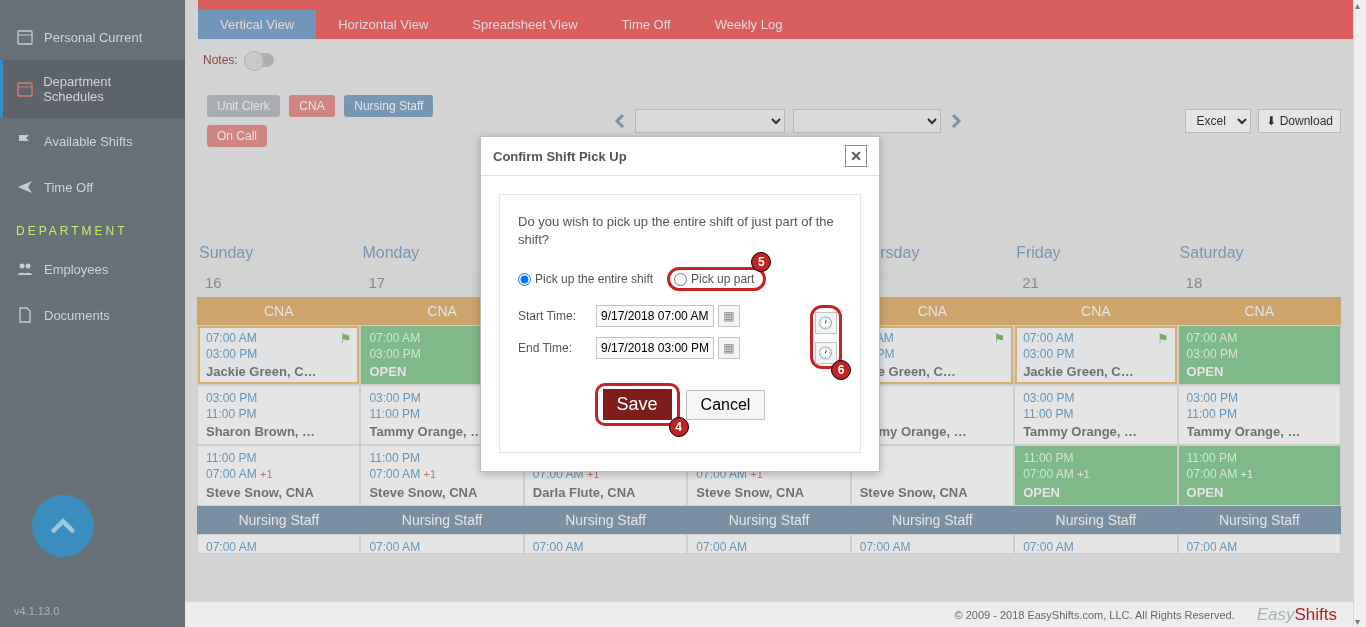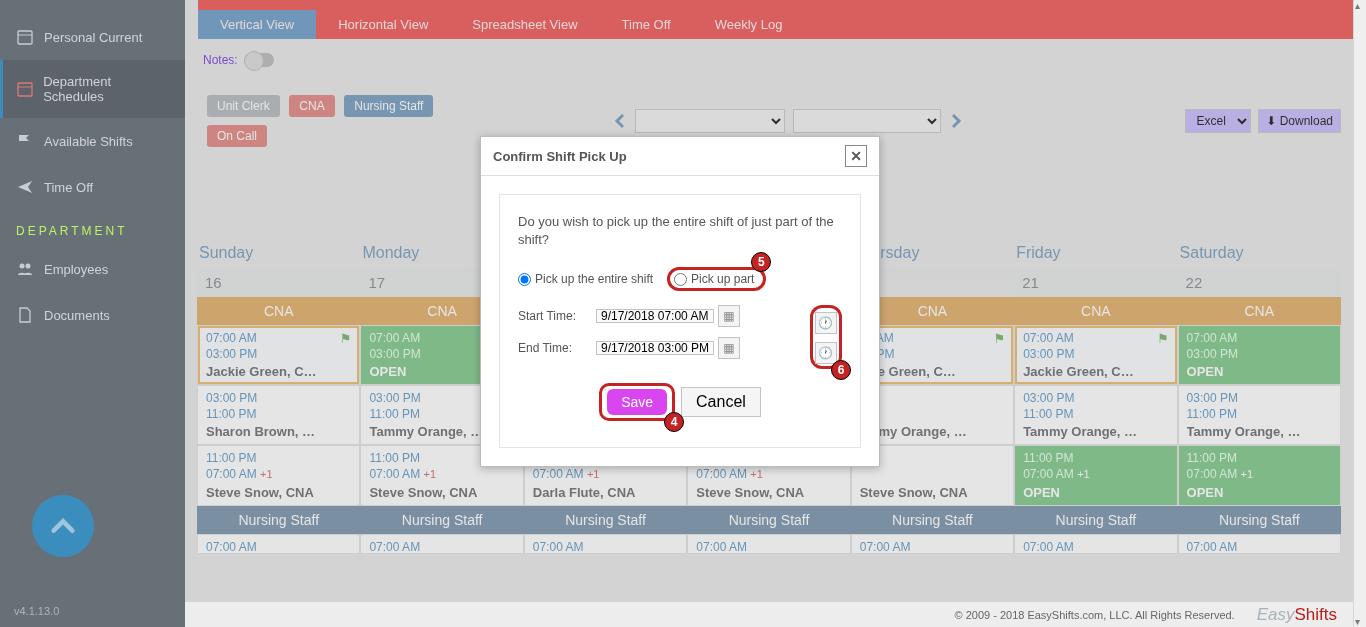--- a/index.html
+++ b/index.html
@@ -17,38 +17,38 @@
 
 
 .dim { position: absolute; left: 185px; top: 0; right: 13px; bottom: 0; background: #e7e7e7; }
 .dim-overlay { position: absolute; left: 0; top: 0; right: 0; bottom: 0; background: rgba(163,163,163,0.28); pointer-events: none; }
 
 
 .toptabs { display: flex; background: #ef4444; height: 39px; margin-left: 13px; align-items: flex-end; }
 .toptab { padding: 7px 22px; color: #fff; font-size: 13px; cursor: pointer; opacity: 0.9; }
 .toptab.active { background: #4f9cd0; }
 
-.notes { margin: 14px 0 0 18px; font-size: 12px; color: #6d28d9; display: flex; align-items: center; }
+.notes { margin: 14px 0 0 18px; font-size: 12px; color: #7f1d1d; display: flex; align-items: center; }
 .toggle { display:inline-block; width: 30px; height: 14px; background:#b3b3b3; border-radius:8px; margin-left:6px; position:relative; }
 .toggle::after { content:''; position:absolute; left:0; top:-2px; width:18px; height:18px; background:#d9d9d9; border-radius:50%; border:1px solid #b6b6b6; }
 
 
 .filterbar { margin: 28px 12px 0 22px; display:flex; align-items:center; }
 .chip { display:inline-block; padding: 4px 10px; border-radius: 3px; font-size:12px; color:#fff; margin-right:6px; }
 .chip.muted { background:#acb2b7; }
 .chip.red { background:#e07a75; }
 .chip.blue { background:#6792b9; }
 .chip.warn { background:#e07a75; margin-top: 8px; }
 
 .datecontrol { margin-left: 170px; display:flex; align-items:center; }
 .chevbox { width: 22px; height: 22px; display:flex; align-items:center; justify-content:center; color:#6792b9; font-size:20px; }
 .selbox { border:1px solid #c3c3c3; background:#f0f0f0; font-size:12px; padding: 11px 6px; height:16px; margin: 0 4px; }
 
 .exportrow { margin-left:auto; }
-.smallbtn { border:1px solid #c3c3c3; background:#c4b5fd; font-size:12px; padding:3px 7px; height:24px; margin-left:4px; }
+.smallbtn { border:1px solid #c3c3c3; background:#ffffff; font-size:12px; padding:3px 7px; height:24px; margin-left:4px; }
 
 
 .weekgrid { margin: 64px 12px 0 12px; display:grid; grid-template-columns: repeat(7, 1fr); gap: 0; }
 .daycol { }
 .dayname { color:#6792b9; font-size:16px; padding: 0 0 6px 2px; margin-top: 33px; }
 .daynum { background:#e4e6e7; padding: 6px 8px; color:#7b8086; font-size:15px; }
 .group-head { text-align:center; padding: 6px 0; color:#fff; font-size:14px; }
 .group-head.orange { background:#dfa559; }
 .group-head.blue { background:#6d88a3; }
 
@@ -69,25 +69,25 @@
 .modal-body { padding: 18px; }
 .innerbox { border:1px solid #e4e4e4; padding: 18px 18px 26px; }
 .qtext { font-size:13px; color:#555; line-height:1.4; margin-bottom: 18px; }
 .radios { display:flex; align-items:center; margin-bottom:14px; }
 .radio { display:flex; align-items:center; font-size:12px; }
 .radio input { margin-right:4px; }
 .redcircle { border: 3px solid #c52323; border-radius: 14px; padding: 2px 9px 2px 4px; position:relative; }
 .numbadge { position:absolute; width:20px; height:20px; background:#c52323; color:#fff; border-radius:50%; display:flex; align-items:center; justify-content:center; font-weight:bold; font-size:12px; border:1px solid #000; }
 .fieldrow { display:flex; align-items:center; margin-bottom:10px; font-size:12px; }
 .fieldlabel { width:78px; }
-.timeinput { width:118px; border:1px solid #c3c3c3; height:14px; font-size:12px; padding:0 4px; background:#fafafa; }
+.timeinput { width:118px; border:1px solid #c3c3c3; height:22px; font-size:12px; padding:0 4px; background:#fafafa; }
 .iconbtn { width:22px; height:22px; border:1px solid #c3c3c3; margin-left:4px; display:flex; align-items:center; justify-content:center; background:#f4f4f4; color:#888; font-size:12px; }
 .clockwrap { position:relative; border:3px solid #c52323; border-radius:12px; padding:4px 2px 0; margin-left:4px; }
 .btnrow { display:flex; align-items:center; justify-content:center; margin-top:14px; position:relative; }
-.savebtn { background:#d946ef; color:#fff; border:none; padding:5px 14px; font-size:14px; border-radius:6px; }
+.savebtn { background:#7f1d1d; color:#fff; border:none; padding:5px 14px; font-size:18px; border-radius:0; }
 .savewrap { border:3px solid #c52323; border-radius:10px; padding:3px 5px; position:relative; }
 .cancelbtn { border:1px solid #c3c3c3; background:#f5f5f5; padding:5px 14px; font-size:16px; margin-left:6px; }
 
 
 .footer { position:absolute; bottom:0; left:185px; right:13px; height:26px; background:#ededed; display:flex; align-items:center; justify-content:flex-end; padding: 0 16px; font-size:11px; color:#666; border-top:1px solid #d6d6d6; }
 .logo { margin-left:22px; font-size:17px; font-style:italic; color:#a6b3b8; }
 .logo b { font-weight:normal; color:#b91c1c; font-style:normal; }
 
 
 .scroll { position:absolute; right:0; top:0; width:13px; height:627px; background:#efefef; border-left:1px solid #d6d6d6; }
@@ -224,21 +224,21 @@
     <div class="daycol">
         <div class="dayname">Thursday</div>
         <div class="daynum"></div>
       </div>
     <div class="daycol">
         <div class="dayname">Friday</div>
         <div class="daynum">21</div>
       </div>
     <div class="daycol">
         <div class="dayname">Saturday</div>
-        <div class="daynum">22</div>
+        <div class="daynum">18</div>
       </div>
 
     <div class="group-head orange">CNA</div>
     <div class="group-head orange">CNA</div>
     <div class="group-head orange"></div>
     <div class="group-head orange"></div>
     <div class="group-head orange">CNA</div>
     <div class="group-head orange">CNA</div>
     <div class="group-head orange">CNA</div>
 

